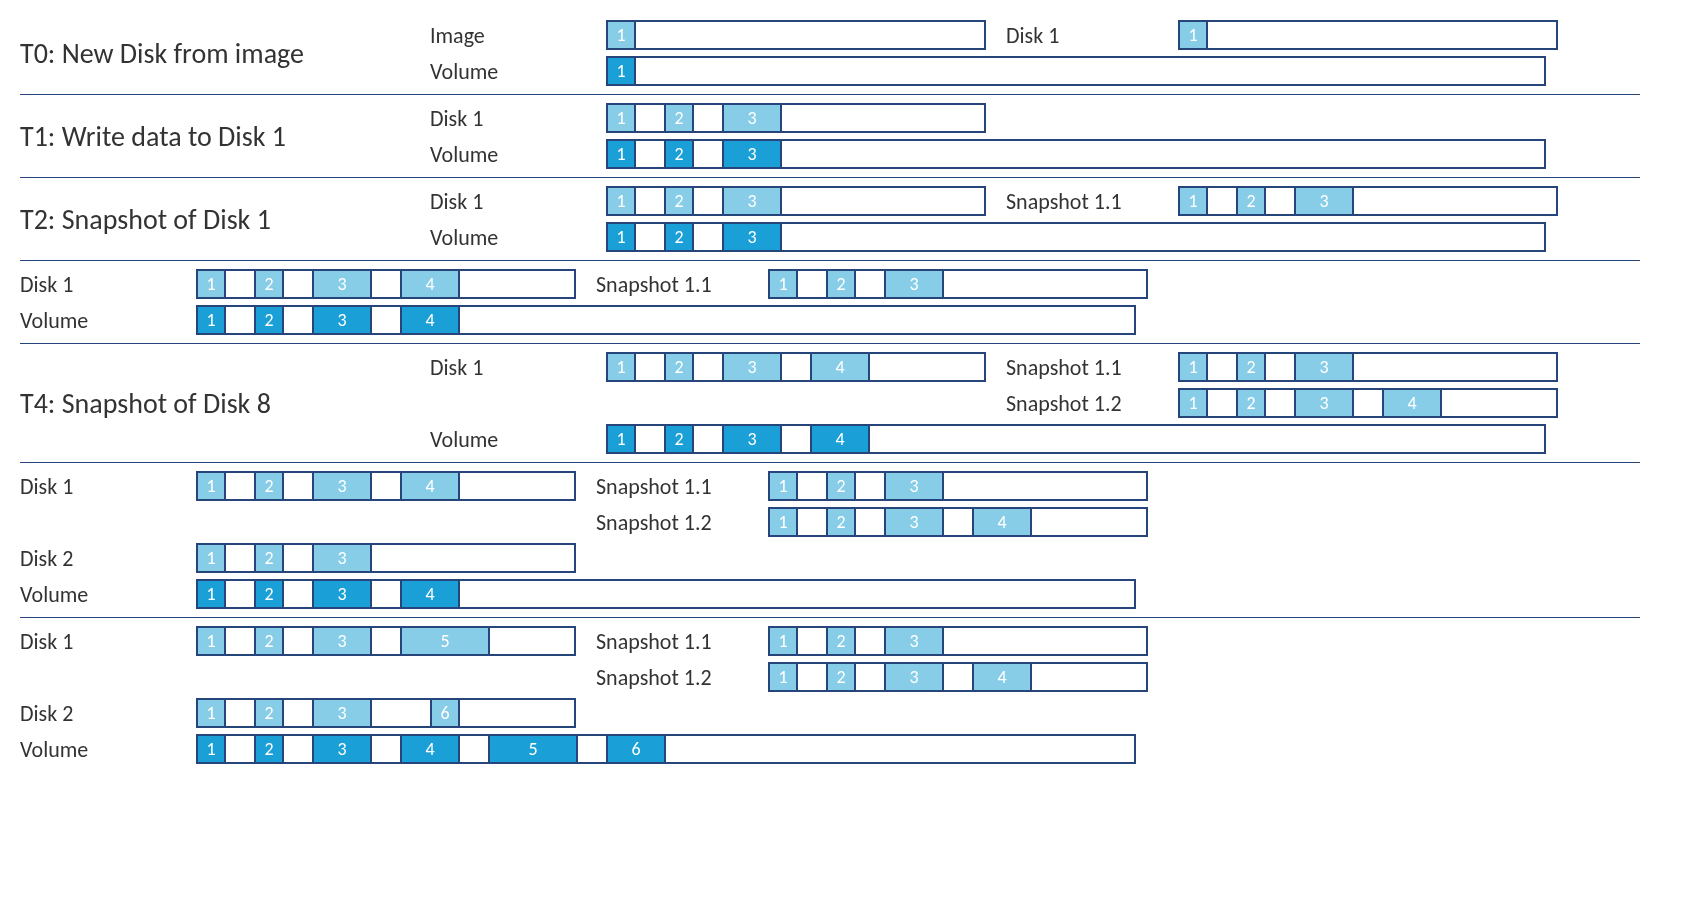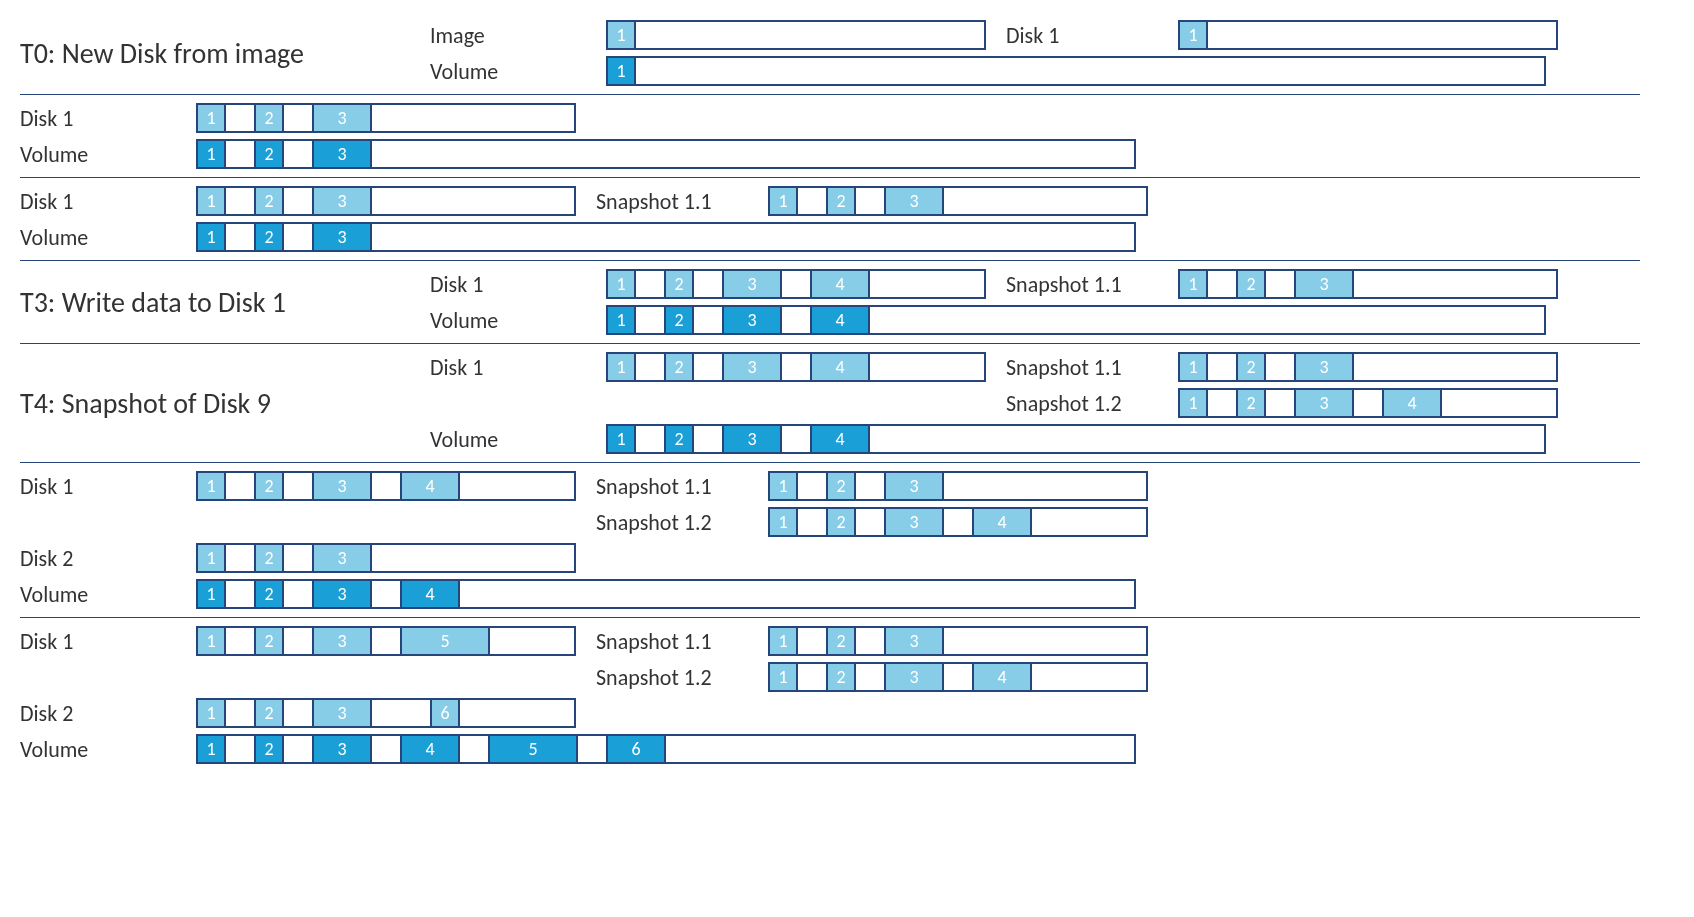--- a/index.html
+++ b/index.html
@@ -44,87 +44,88 @@
           <div class="row-label">Volume</div>
           <div class="bars">
             <div class="bar" style="width: 940px;">
               <div class="seg dark" style="width: 30px;">1</div>
             </div>
           </div>
         </div>
       </div>
     </div>
     <div class="step">
-      <div class="rows">
-        <div class="row">
-          <div class="row-label">Disk 1</div>
-          <div class="bars">
-            <div class="bar" style="width: 380px;">
-              <div class="seg light" style="width: 30px;">1</div>
-              <div class="gap" style="width: 30px;"></div>
-              <div class="seg light" style="width: 30px;">2</div>
-              <div class="gap" style="width: 30px;"></div>
-              <div class="seg light" style="width: 60px;">3</div>
-            </div>
-          </div>
-        </div>
-        <div class="row">
-          <div class="row-label">Volume</div>
-          <div class="bars">
-            <div class="bar" style="width: 940px;">
-              <div class="seg dark" style="width: 30px;">1</div>
-              <div class="gap" style="width: 30px;"></div>
-              <div class="seg dark" style="width: 30px;">2</div>
-              <div class="gap" style="width: 30px;"></div>
-              <div class="seg dark" style="width: 60px;">3</div>
-            </div>
-          </div>
-        </div>
-      </div>
-    </div>
-    <div class="step">
-      <div class="rows">
-        <div class="row">
-          <div class="row-label">Disk 1</div>
-          <div class="bars">
-            <div class="bar" style="width: 380px;">
-              <div class="seg light" style="width: 30px;">1</div>
-              <div class="gap" style="width: 30px;"></div>
-              <div class="seg light" style="width: 30px;">2</div>
-              <div class="gap" style="width: 30px;"></div>
-              <div class="seg light" style="width: 60px;">3</div>
-            </div>
-            <div class="secondary">
-              <div class="inside-label" style="width: 150px;">Snapshot 1.1</div>
-              <div class="bar" style="width: 380px;">
-                <div class="seg light" style="width: 30px;">1</div>
-                <div class="gap" style="width: 30px;"></div>
-                <div class="seg light" style="width: 30px;">2</div>
-                <div class="gap" style="width: 30px;"></div>
-                <div class="seg light" style="width: 60px;">3</div>
-              </div>
-            </div>
-          </div>
-        </div>
-        <div class="row">
-          <div class="row-label">Volume</div>
-          <div class="bars">
-            <div class="bar" style="width: 940px;">
-              <div class="seg dark" style="width: 30px;">1</div>
-              <div class="gap" style="width: 30px;"></div>
-              <div class="seg dark" style="width: 30px;">2</div>
-              <div class="gap" style="width: 30px;"></div>
-              <div class="seg dark" style="width: 60px;">3</div>
-            </div>
-          </div>
-        </div>
-      </div>
-    </div>
-    <div class="step">
-      <div class="step-title">T3: Write data to Disk 1</div>
+      <div class="step-title">T1: Write data to Disk 1</div>
+      <div class="rows">
+        <div class="row">
+          <div class="row-label">Disk 1</div>
+          <div class="bars">
+            <div class="bar" style="width: 380px;">
+              <div class="seg light" style="width: 30px;">1</div>
+              <div class="gap" style="width: 30px;"></div>
+              <div class="seg light" style="width: 30px;">2</div>
+              <div class="gap" style="width: 30px;"></div>
+              <div class="seg light" style="width: 60px;">3</div>
+            </div>
+          </div>
+        </div>
+        <div class="row">
+          <div class="row-label">Volume</div>
+          <div class="bars">
+            <div class="bar" style="width: 940px;">
+              <div class="seg dark" style="width: 30px;">1</div>
+              <div class="gap" style="width: 30px;"></div>
+              <div class="seg dark" style="width: 30px;">2</div>
+              <div class="gap" style="width: 30px;"></div>
+              <div class="seg dark" style="width: 60px;">3</div>
+            </div>
+          </div>
+        </div>
+      </div>
+    </div>
+    <div class="step">
+      <div class="step-title">T2: Snapshot of Disk 1</div>
+      <div class="rows">
+        <div class="row">
+          <div class="row-label">Disk 1</div>
+          <div class="bars">
+            <div class="bar" style="width: 380px;">
+              <div class="seg light" style="width: 30px;">1</div>
+              <div class="gap" style="width: 30px;"></div>
+              <div class="seg light" style="width: 30px;">2</div>
+              <div class="gap" style="width: 30px;"></div>
+              <div class="seg light" style="width: 60px;">3</div>
+            </div>
+            <div class="secondary">
+              <div class="inside-label" style="width: 150px;">Snapshot 1.1</div>
+              <div class="bar" style="width: 380px;">
+                <div class="seg light" style="width: 30px;">1</div>
+                <div class="gap" style="width: 30px;"></div>
+                <div class="seg light" style="width: 30px;">2</div>
+                <div class="gap" style="width: 30px;"></div>
+                <div class="seg light" style="width: 60px;">3</div>
+              </div>
+            </div>
+          </div>
+        </div>
+        <div class="row">
+          <div class="row-label">Volume</div>
+          <div class="bars">
+            <div class="bar" style="width: 940px;">
+              <div class="seg dark" style="width: 30px;">1</div>
+              <div class="gap" style="width: 30px;"></div>
+              <div class="seg dark" style="width: 30px;">2</div>
+              <div class="gap" style="width: 30px;"></div>
+              <div class="seg dark" style="width: 60px;">3</div>
+            </div>
+          </div>
+        </div>
+      </div>
+    </div>
+    <div class="step">
       <div class="rows">
         <div class="row">
           <div class="row-label">Disk 1</div>
           <div class="bars">
             <div class="bar" style="width: 380px;">
               <div class="seg light" style="width: 30px;">1</div>
               <div class="gap" style="width: 30px;"></div>
               <div class="seg light" style="width: 30px;">2</div>
               <div class="gap" style="width: 30px;"></div>
               <div class="seg light" style="width: 60px;">3</div>
@@ -153,21 +154,21 @@
               <div class="gap" style="width: 30px;"></div>
               <div class="seg dark" style="width: 60px;">3</div>
               <div class="gap" style="width: 30px;"></div>
               <div class="seg dark" style="width: 60px;">4</div>
             </div>
           </div>
         </div>
       </div>
     </div>
     <div class="step">
-      <div class="step-title">T4: Snapshot of Disk 9</div>
+      <div class="step-title">T4: Snapshot of Disk 8</div>
       <div class="rows">
         <div class="row">
           <div class="row-label">Disk 1</div>
           <div class="bars">
             <div class="bar" style="width: 380px;">
               <div class="seg light" style="width: 30px;">1</div>
               <div class="gap" style="width: 30px;"></div>
               <div class="seg light" style="width: 30px;">2</div>
               <div class="gap" style="width: 30px;"></div>
               <div class="seg light" style="width: 60px;">3</div>

